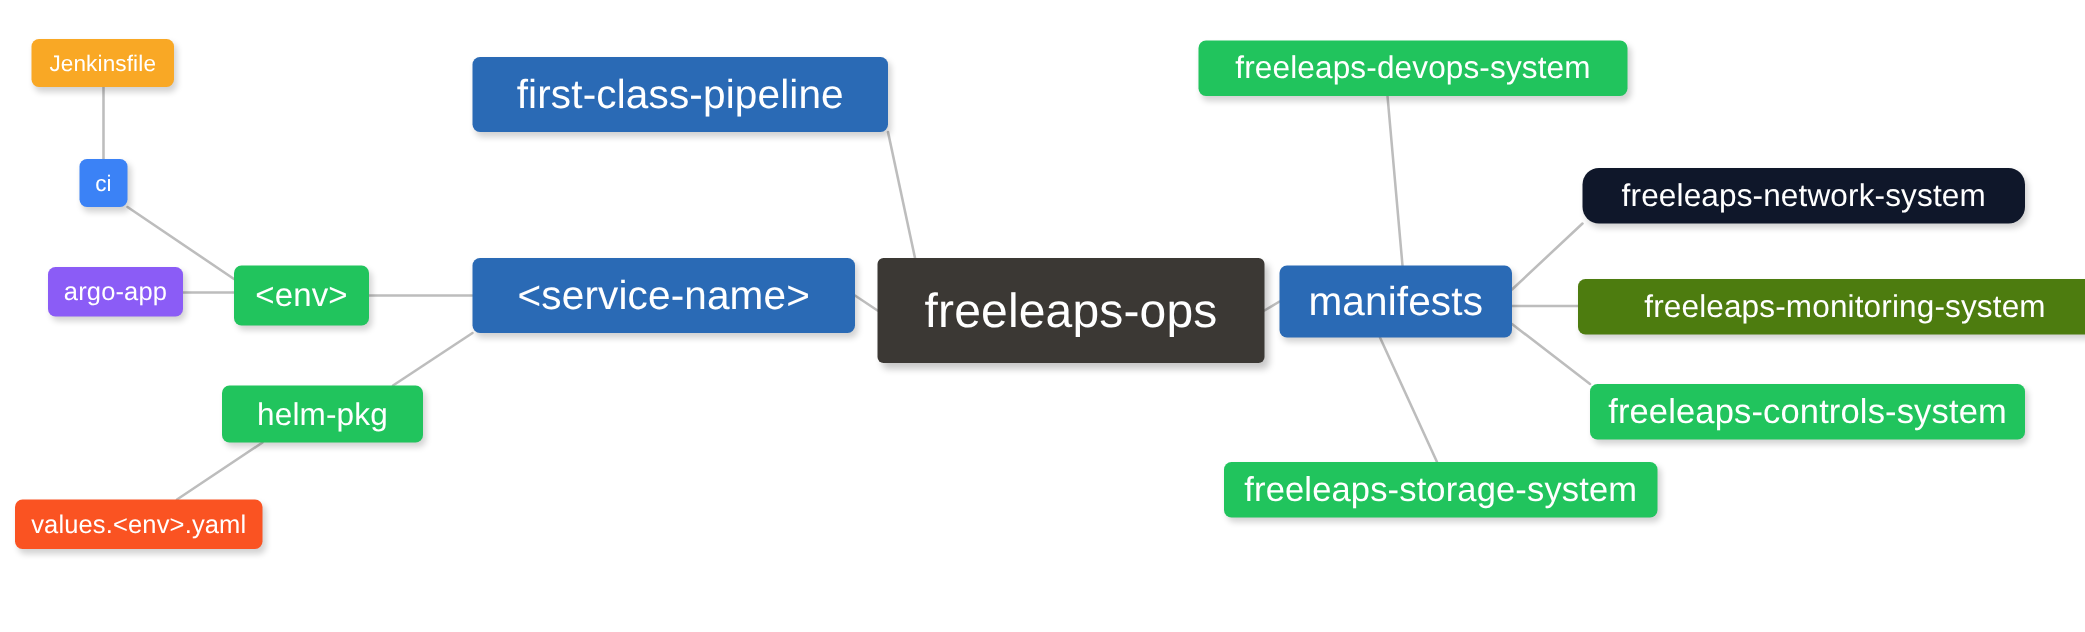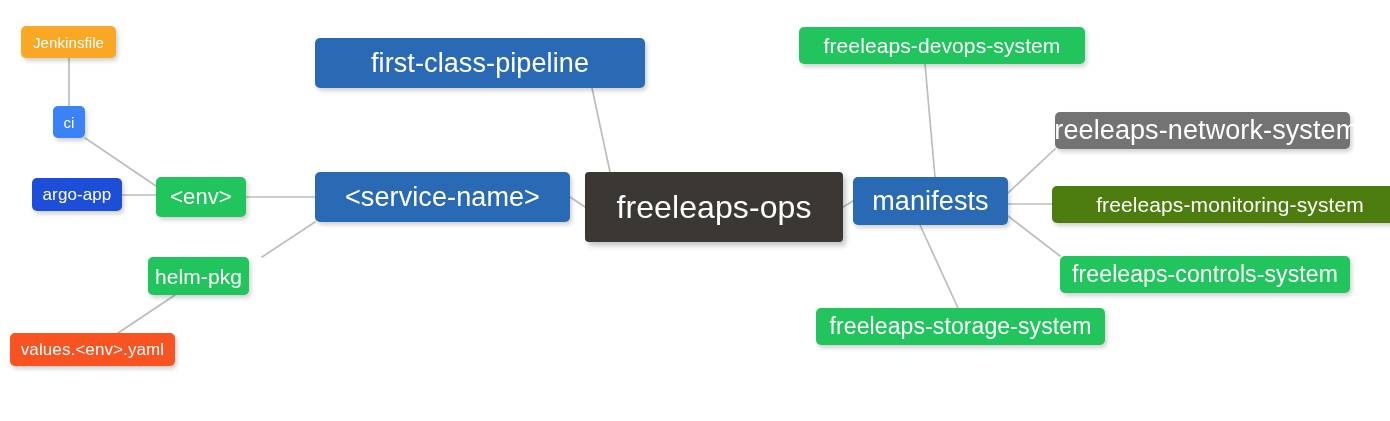--- a/index.html
+++ b/index.html
@@ -70,45 +70,45 @@
   <div id="node-layer">
       <div class="node root" style="left: 585px; top: 172px; width: 258px; height: 70px; background: rgb(59, 56, 52); font-size: 32px;">
         <span>freeleaps-ops</span>
       </div>
       <div class="node" style="left: 315px; top: 172px; width: 255px; height: 50px; background: rgb(42, 106, 181); font-size: 27px;">
         <span>&lt;service-name&gt;</span>
       </div>
       <div class="node" style="left: 853px; top: 177px; width: 155px; height: 48px; background: rgb(42, 106, 181); font-size: 27px;">
         <span>manifests</span>
       </div>
-      <div class="node" style="left: 315px; top: 38px; width: 330px; height: 50px; background: rgb(42, 106, 181); font-size: 27px;">
+      <div class="node" style="left: 315px; top: 38px; width: 277px; height: 50px; background: rgb(42, 106, 181); font-size: 27px;">
         <span>first-class-pipeline</span>
       </div>
       <div class="node" style="left: 156px; top: 177px; width: 90px; height: 40px; background: rgb(33, 196, 93); font-size: 22px;">
         <span>&lt;env&gt;</span>
       </div>
-      <div class="node" style="left: 148px; top: 257px; width: 101px; height: 38px; background: rgb(33, 196, 93); font-size: 21px;">
+      <div class="node" style="left: 148px; top: 257px; width: 134px; height: 38px; background: rgb(33, 196, 93); font-size: 21px;">
         <span>helm-pkg</span>
       </div>
       <div class="node" style="left: 53px; top: 106px; width: 32px; height: 32px; background: #3b82f6; font-size: 15px;">
         <span>ci</span>
       </div>
-      <div class="node" style="left: 32px; top: 178px; width: 90px; height: 33px; background: #1d4ed8; font-size: 17px;">
+      <div class="node" style="left: 32px; top: 178px; width: 90px; height: 33px; background: #8b5cf6; font-size: 17px;">
         <span>argo-app</span>
       </div>
       <div class="node" style="left: 21px; top: 26px; width: 95px; height: 32px; background: rgb(249, 168, 37); font-size: 15px;">
         <span>Jenkinsfile</span>
       </div>
       <div class="node" style="left: 10px; top: 333px; width: 165px; height: 33px; background: rgb(250, 83, 34); font-size: 17px;">
         <span>values.&lt;env&gt;.yaml</span>
       </div>
       <div class="node" style="left: 799px; top: 27px; width: 286px; height: 37px; background: rgb(33, 196, 93); font-size: 21px; align-items: center;">
         <span>freeleaps-devops-system</span>
       </div>
-      <div class="node" style="left: 1055px; top: 112px; width: 295px; height: 37px; background: #737373; font-size: 27px;">
+      <div class="node" style="left: 1055px; top: 112px; width: 295px; height: 37px; background: #0f172a; font-size: 21px; border-radius: 11px;">
         <span>freeleaps-network-system</span>
       </div>
       <div class="node" style="left: 1052px; top: 186px; width: 356px; height: 37px; background: #4d7c0f; font-size: 21px;">
         <span>freeleaps-monitoring-system</span>
       </div>
       <div class="node" style="left: 1060px; top: 256px; width: 290px; height: 37px; background: rgb(33, 196, 93); font-size: 23px;">
         <span>freeleaps-controls-system</span>
       </div>
       <div class="node" style="left: 816px; top: 308px; width: 289px; height: 37px; background: rgb(33, 196, 93); font-size: 23px;">
         <span>freeleaps-storage-system</span>

